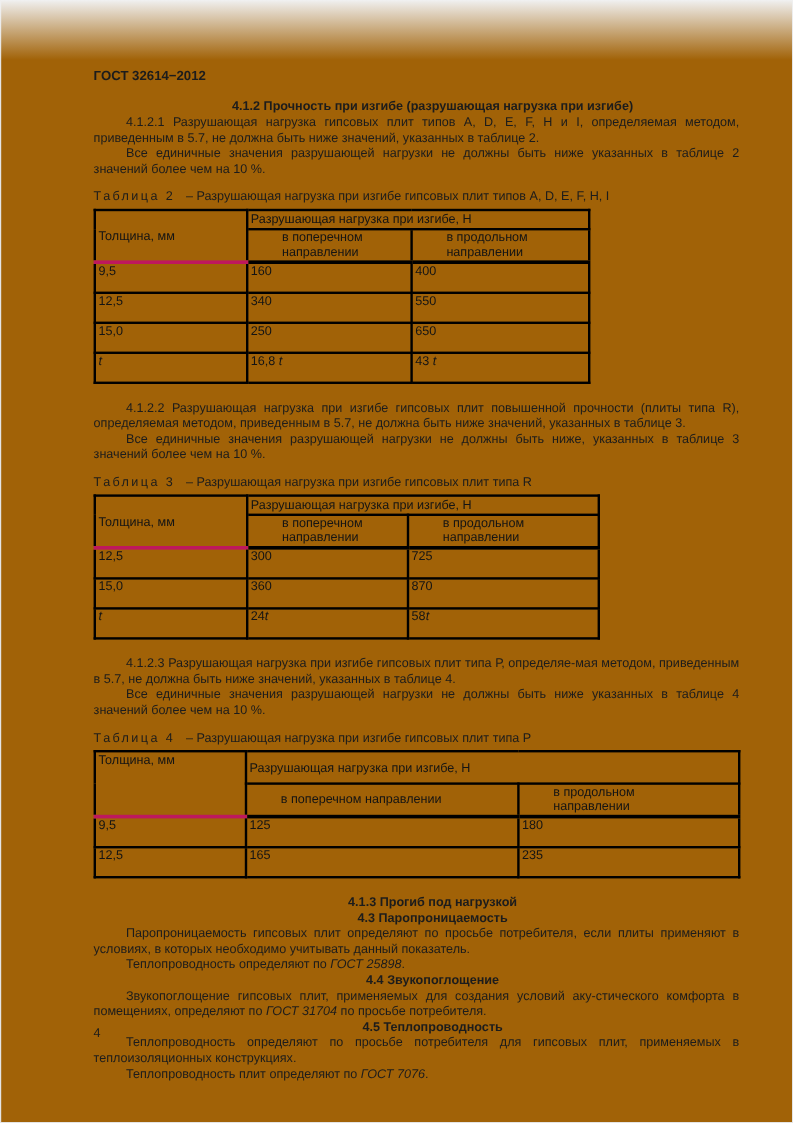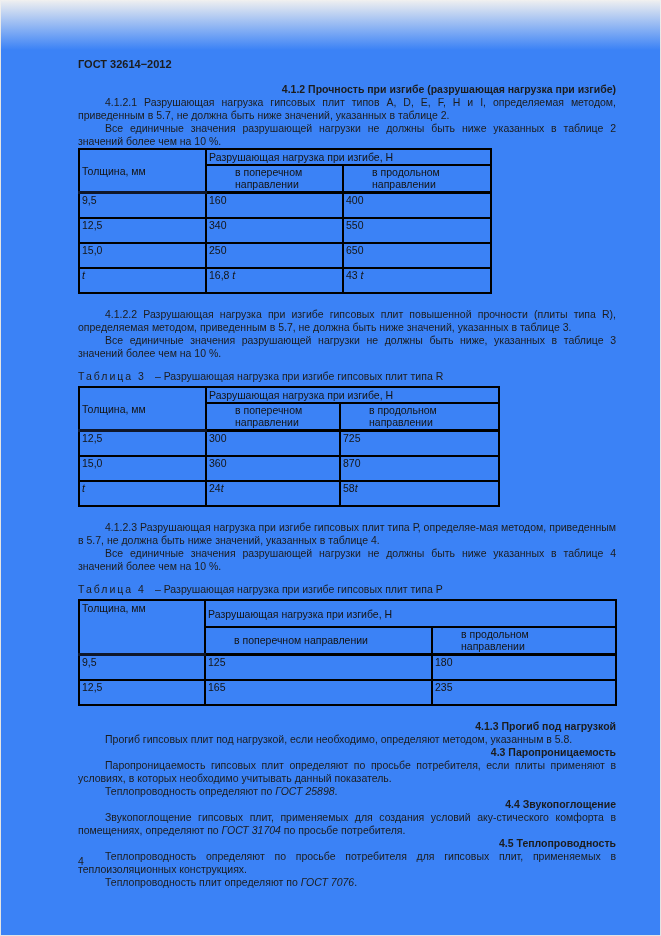--- a/index.html
+++ b/index.html
@@ -1,20 +1,20 @@
 <!DOCTYPE html>
 <html><head>
 <meta charset="utf-8">
 <style>
   html, body { margin: 0; padding: 0; background: #ffffff; }
   .page {
     position: relative;
     width: 661px;
     height: 936px;
-    background: #3b82f6;
+    background: #a16207;
     font-family: "Liberation Sans", sans-serif;
     font-size: 10.5px;
     line-height: 13px;
     color: #1c1c1c;
     overflow: hidden;
     outline: 1px solid #e4e4e4;
     outline-offset: -1px;
   }
   .page::before {
     content: "";
@@ -32,21 +32,21 @@
   }
   .doc-header {
     font-weight: bold;
     font-size: 11px;
     margin: 0 0 12px 0;
   }
   .h {
     font-weight: bold;
     margin: 0;
     padding-left: 27px;
-    text-align: right;
+    text-align: center;
   }
   .h-italic { font-style: italic; }
   p.body-p {
     margin: 0;
     text-indent: 27px;
     text-align: justify;
   }
   p.italic-p { font-style: italic; word-spacing: 2px; }
   .ref-italic { font-style: italic; }
   .caption {
@@ -62,21 +62,21 @@
   }
   table.gost td {
     border: 2px solid #000;
     text-align: left;
     vertical-align: middle;
     padding: 1px 2px;
     line-height: 12px;
     overflow: hidden;
   }
   table.gost tr.sub td { border-bottom: 3px solid #000; padding-left: 28px; }
-  table.gost td.thick-b { border-bottom: 3px solid #0f172a; }
+  table.gost td.thick-b { border-bottom: 3px solid #be185d; }
   table.gost td.top-align { vertical-align: top; }
   table.gost .line { display: block; line-height: 11.5px; }
   table.gost tr.data td { height: 11px; padding: 0 2px 11px 2px; margin-left: 29px; }
   .t2 { width: 412px; }
   .t3 { width: 420px; }
   .t4 { width: 537px; }
   .page-number {
     position: absolute;
     left: 78px;
     top: 855px;
@@ -88,20 +88,23 @@
 
 <div class="page">
   <div class="content">
 
     <div class="doc-header">ГОСТ 32614−2012</div>
 
     <p class="h">4.1.2 Прочность при изгибе (разрушающая нагрузка при изгибе)</p>
     <p class="body-p">4.1.2.1 Разрушающая нагрузка гипсовых плит типов A, D, E, F, H и I, определяемая методом, приведенным в 5.7, не должна быть ниже значений, указанных в таблице 2.</p>
     <p class="body-p">Все единичные значения разрушающей нагрузки не должны быть ниже указанных в таблице 2 значений более чем на 10 %.</p>
 
+    <div class="caption">
+      <span class="lbl">Таблица 2</span><span>– Разрушающая нагрузка при изгибе гипсовых плит типов A, D, E, F, H, I</span>
+    </div>
     <table class="gost t2">
       <colgroup>
           <col style="width:127px">
           <col style="width:137px">
           <col style="width:148px">
         </colgroup>
       <tbody>
           <tr>
         <td rowspan="2" class="thick-b">Толщина, мм</td>
         <td colspan="2">Разрушающая нагрузка при изгибе, Н</td>
@@ -216,21 +219,20 @@
       </tr>
       <tr class="data">
         <td>12,5</td>
         <td>165</td>
         <td>235</td>
       </tr>
     </tbody>
       </table>
 
     <p class="h">4.1.3 Прогиб под нагрузкой</p>
-    <p class="body-p">Прогиб гипсовых плит под нагрузкой, если необходимо, определяют методом, указанным в 5.8.</p>
 
 
     <p class="h">4.3 Паропроницаемость</p>
     <p class="body-p">Паропроницаемость гипсовых плит определяют по просьбе потребителя, если плиты применяют в условиях, в которых необходимо учитывать данный показатель.</p>
     <p class="body-p"><span>Теплопроводность определяют по </span><span class="ref-italic">ГОСТ 25898</span><span>.</span></p>
 
     <p class="h">4.4 Звукопоглощение</p>
     <p class="body-p"><span>Звукопоглощение гипсовых плит, применяемых для создания условий аку-стического комфорта в помещениях, определяют по </span><span class="ref-italic">ГОСТ 31704</span><span> по просьбе потребителя.</span></p>
 
     <p class="h">4.5 Теплопроводность</p>

